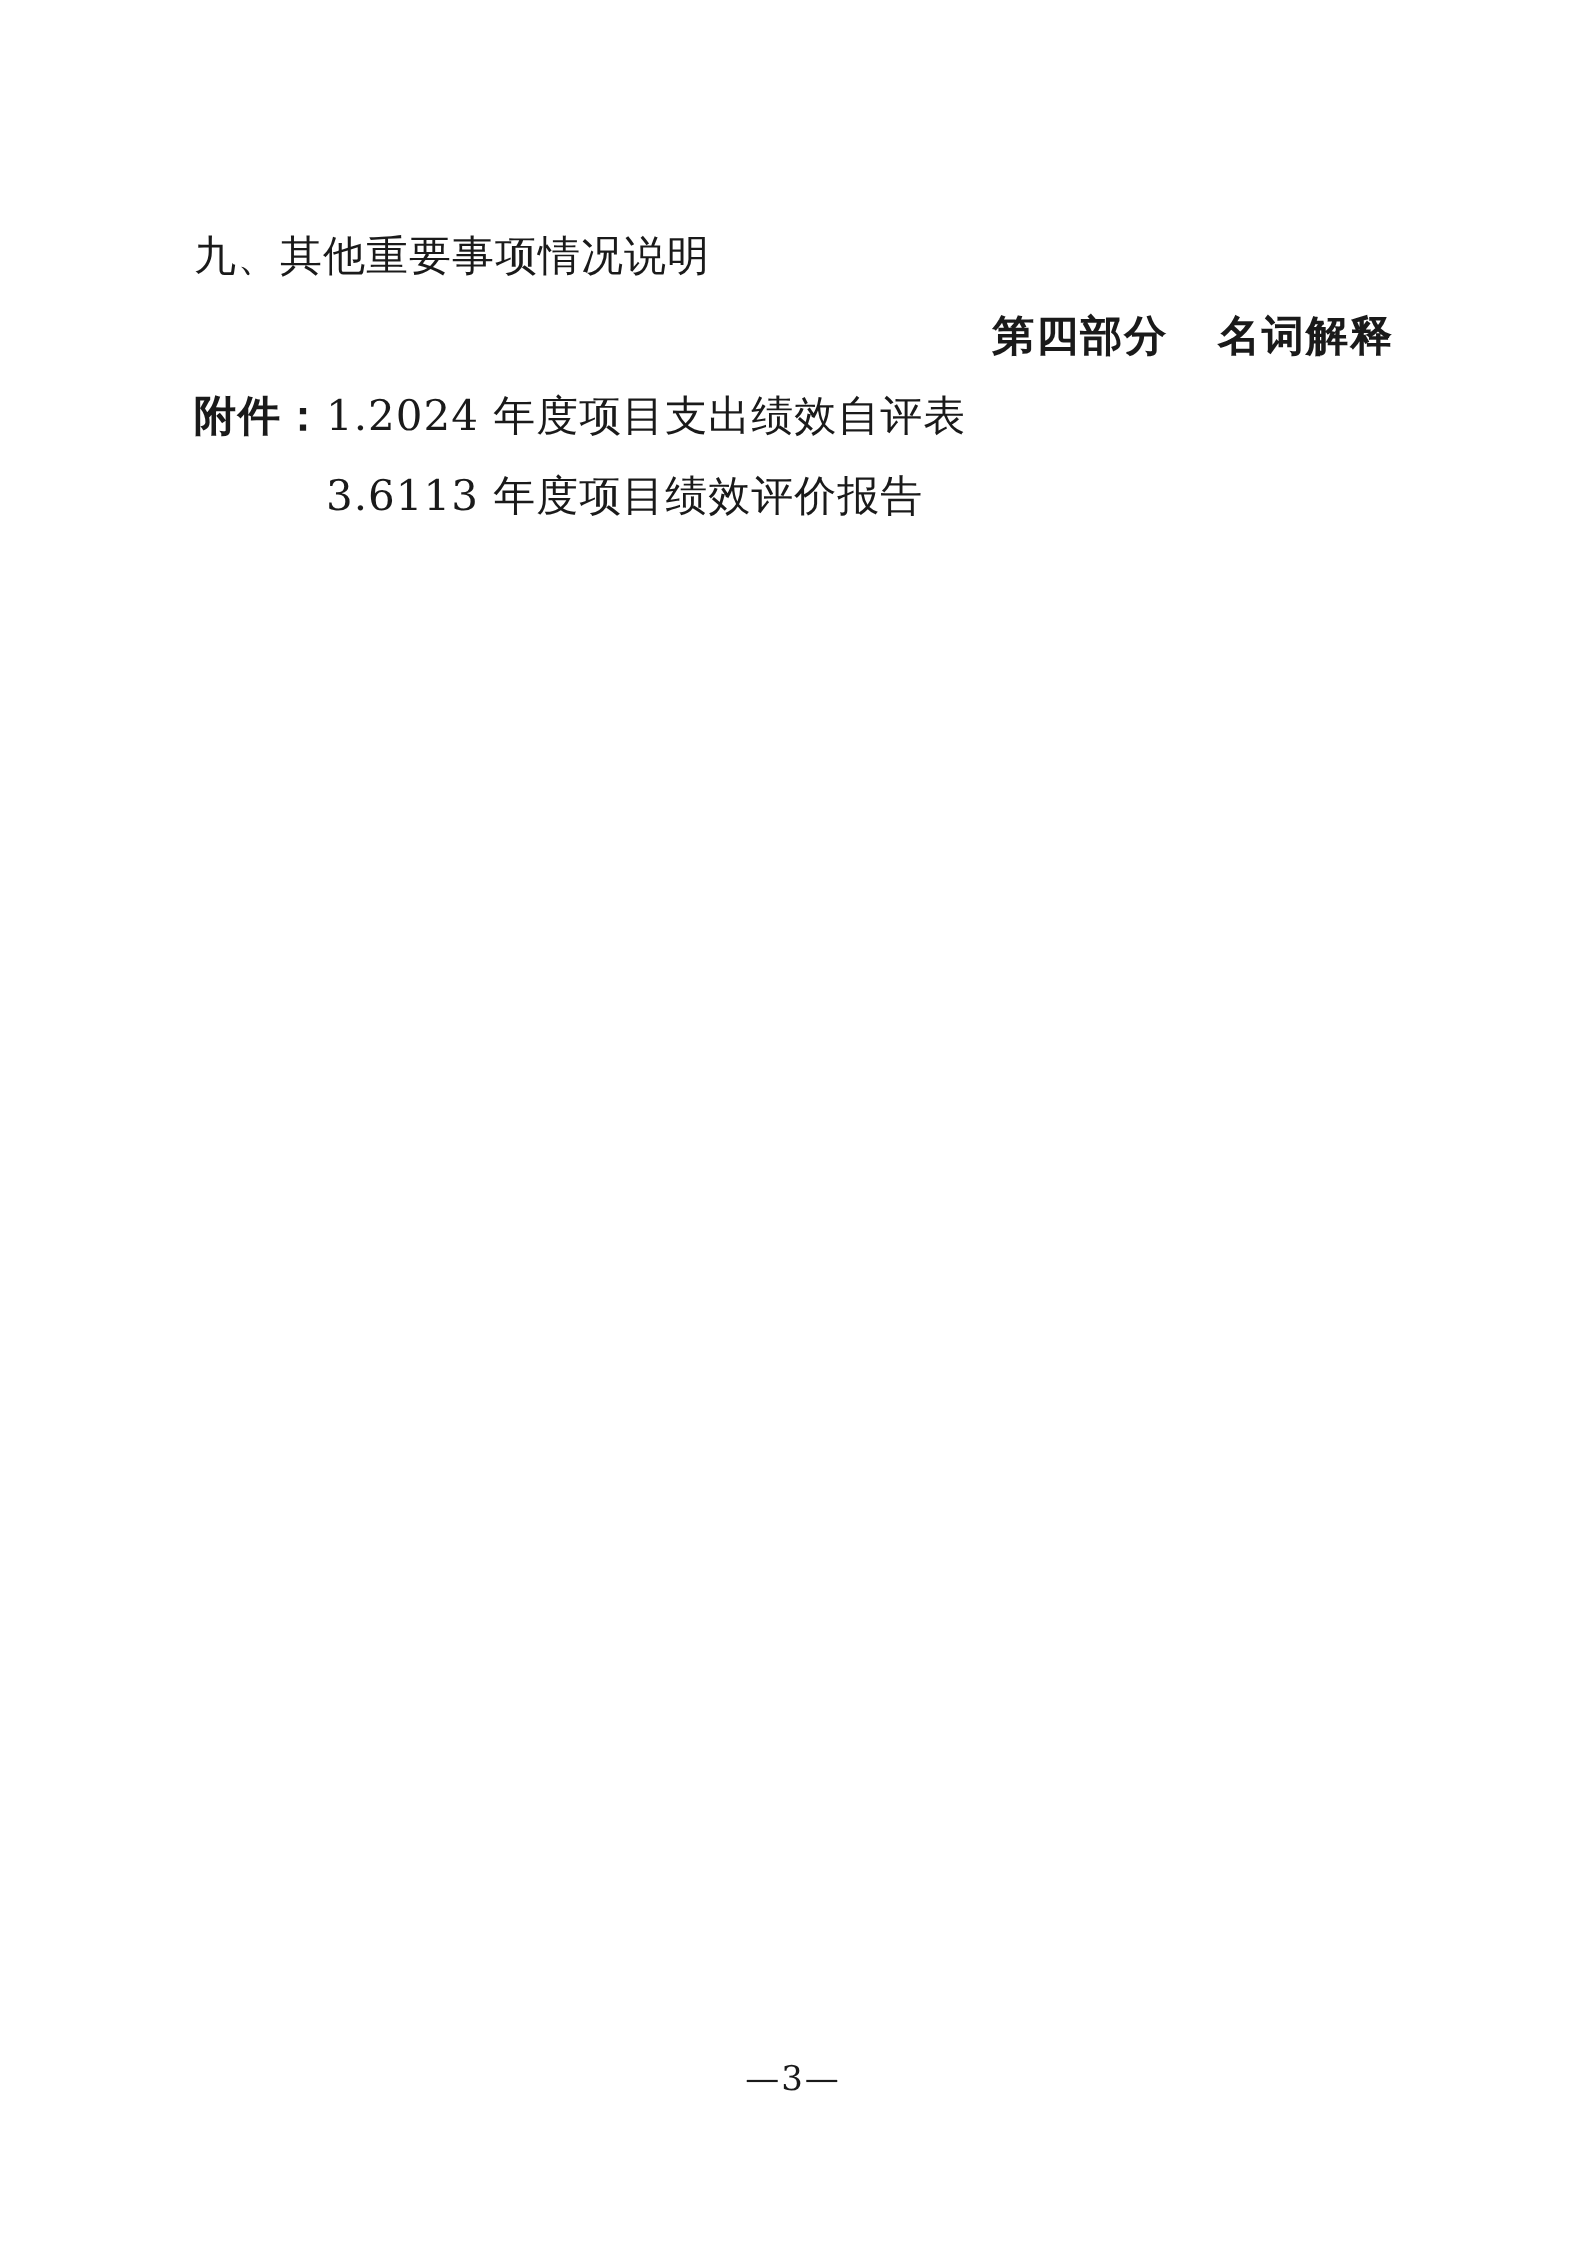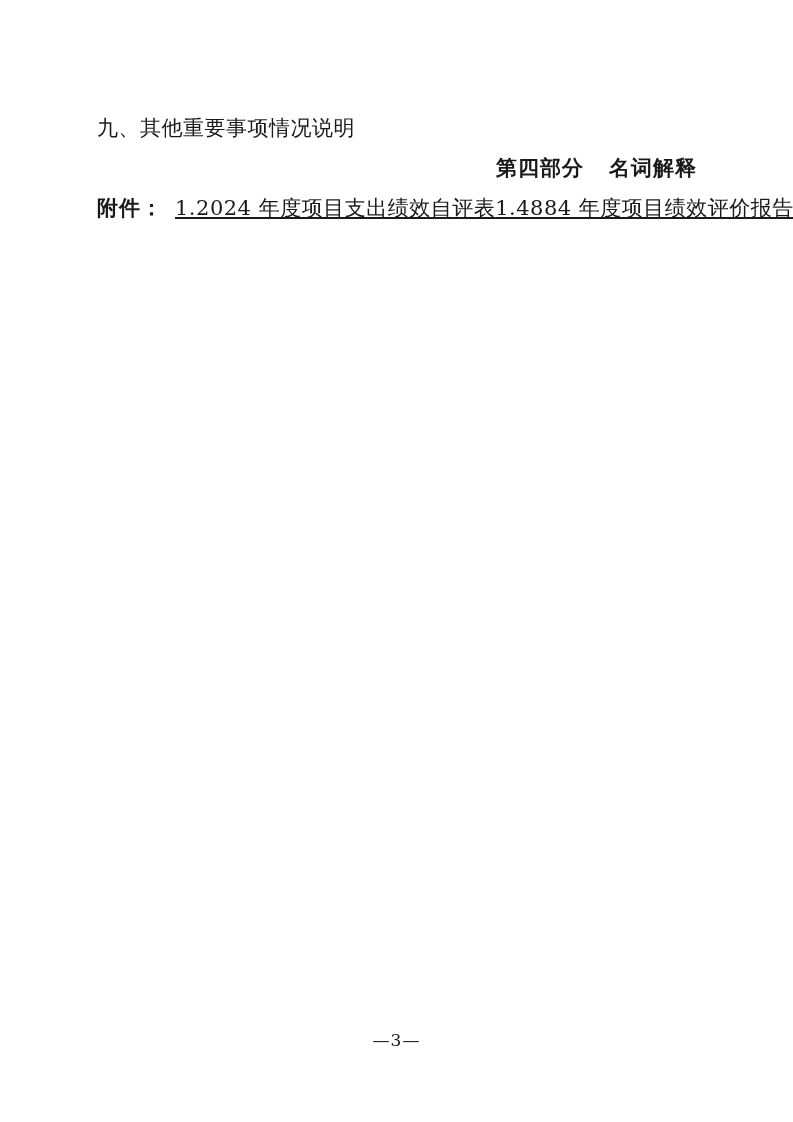--- a/index.html
+++ b/index.html
@@ -39,33 +39,31 @@
     font-weight: 400;
   }
   .line-bold {
     font-weight: bold;
     letter-spacing: 1px;
     text-align: right;
   }
   .attach-row {
     display: flex;
     align-items: baseline;
-    gap: 12px;
   }
   .attach-label {
     font-weight: bold;
     font-size: 21px;
     line-height: 40px;
     white-space: pre;
     letter-spacing: 1px;
   }
   .attach-items {
     display: flex;
-    flex-direction: row;
-    text-decoration: underline;
+    flex-direction: column;
   }
   .attach-item {
     font-size: 21px;
     line-height: 40px;
     white-space: pre;
     letter-spacing: 0.5px;
   }
   .footer {
     position: absolute;
     left: 0;
@@ -84,20 +82,20 @@
   <div class="content">
 
     <div class="line line-heading">九、其他重要事项情况说明</div>
 
     <div class="line line-bold">第四部分   名词解释</div>
 
     <div class="attach-row">
       <div class="attach-label">附件：</div>
       <div class="attach-items">
         <div class="attach-item">1.2024 年度项目支出绩效自评表</div>
-        <div class="attach-item">1.4884 年度项目绩效评价报告</div>
+        <div class="attach-item">3.6113 年度项目绩效评价报告</div>
       </div>
     </div>
 
   </div>
 
   <div class="footer">—3—</div>
 </div>
 
 </body></html>

